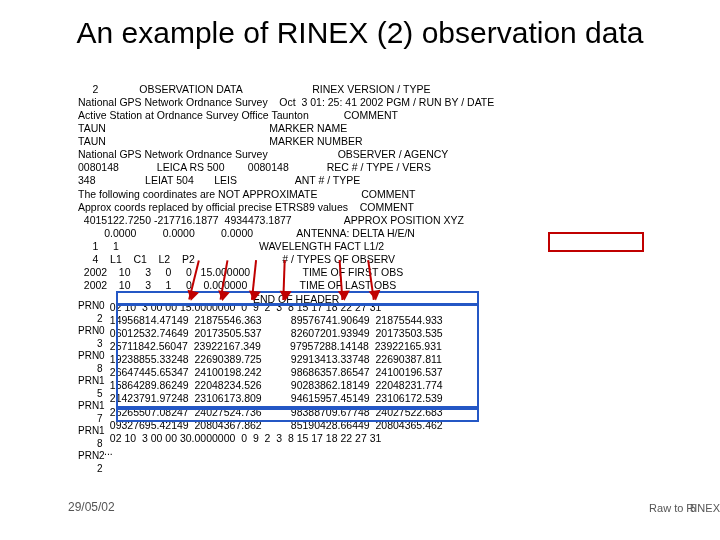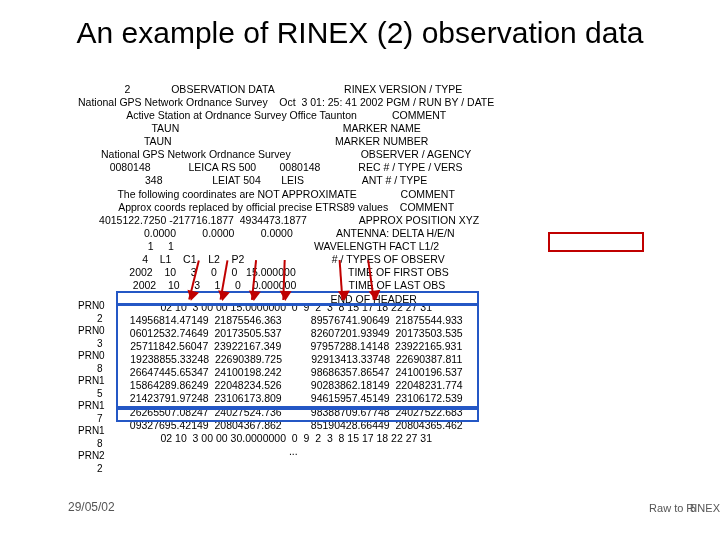--- a/index.html
+++ b/index.html
@@ -29,21 +29,20 @@
   }
   .rinex {
     position: absolute;
     top: 72px;
     left: 78px;
     white-space: pre;
     font-family: Arial, sans-serif;
     font-size: 10.5px;
     line-height: 1.25;
     color: #000;
-    text-align: center;
   }
   .prn-block {
     position: absolute;
     top: 290px;
     left: 78px;
     white-space: pre;
     font-family: Arial, sans-serif;
     font-size: 10px;
     line-height: 1.25;
     color: #000;
@@ -142,21 +141,21 @@
       8
 PRN1
       5
 PRN1
       7
 PRN1
       8
 PRN2
       2</pre>
 
-  <pre class="rinex" style="top:290px; left:124px;">  02 10  3 00 00 15.0000000  0  9  2  3  8 15 17 18 22 27 31
+  <pre class="rinex" style="top:290px; left:104px;">  02 10  3 00 00 15.0000000  0  9  2  3  8 15 17 18 22 27 31
   14956814.47149  21875546.363          89576741.90649  21875544.933
   06012532.74649  20173505.537          82607201.93949  20173503.535
   25711842.56047  23922167.349          97957288.14148  23922165.931
   19238855.33248  22690389.725          92913413.33748  22690387.811
   26647445.65347  24100198.242          98686357.86547  24100196.537
   15864289.86249  22048234.526          90283862.18149  22048231.774
   21423791.97248  23106173.809          94615957.45149  23106172.539
   26265507.08247  24027524.736          98388709.67748  24027522.683
   09327695.42149  20804367.862          85190428.66449  20804365.462
   02 10  3 00 00 30.0000000  0  9  2  3  8 15 17 18 22 27 31

